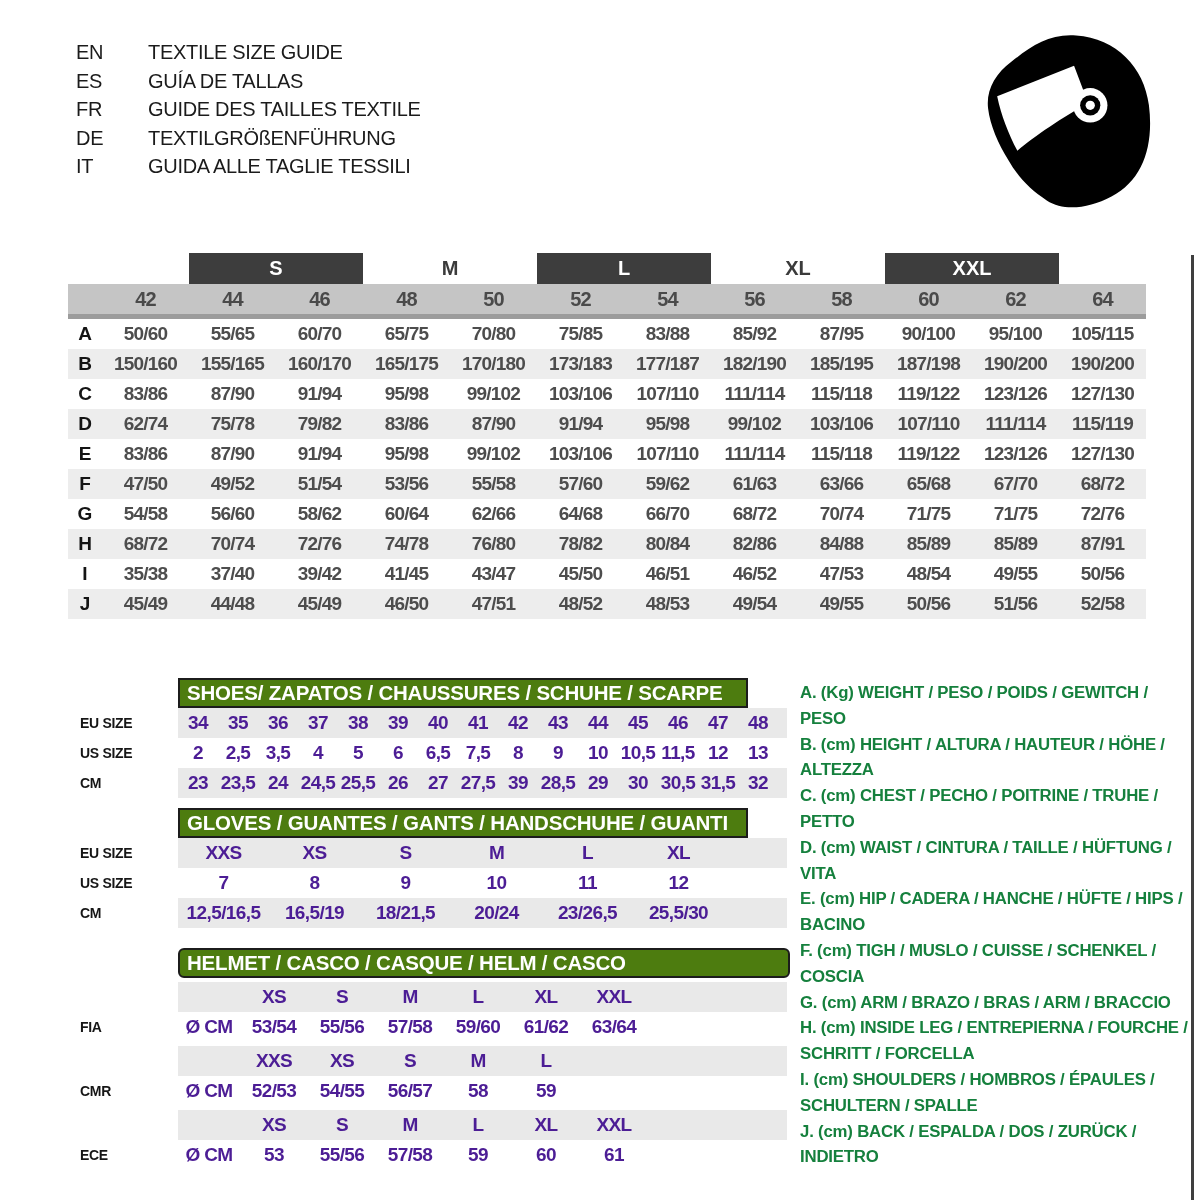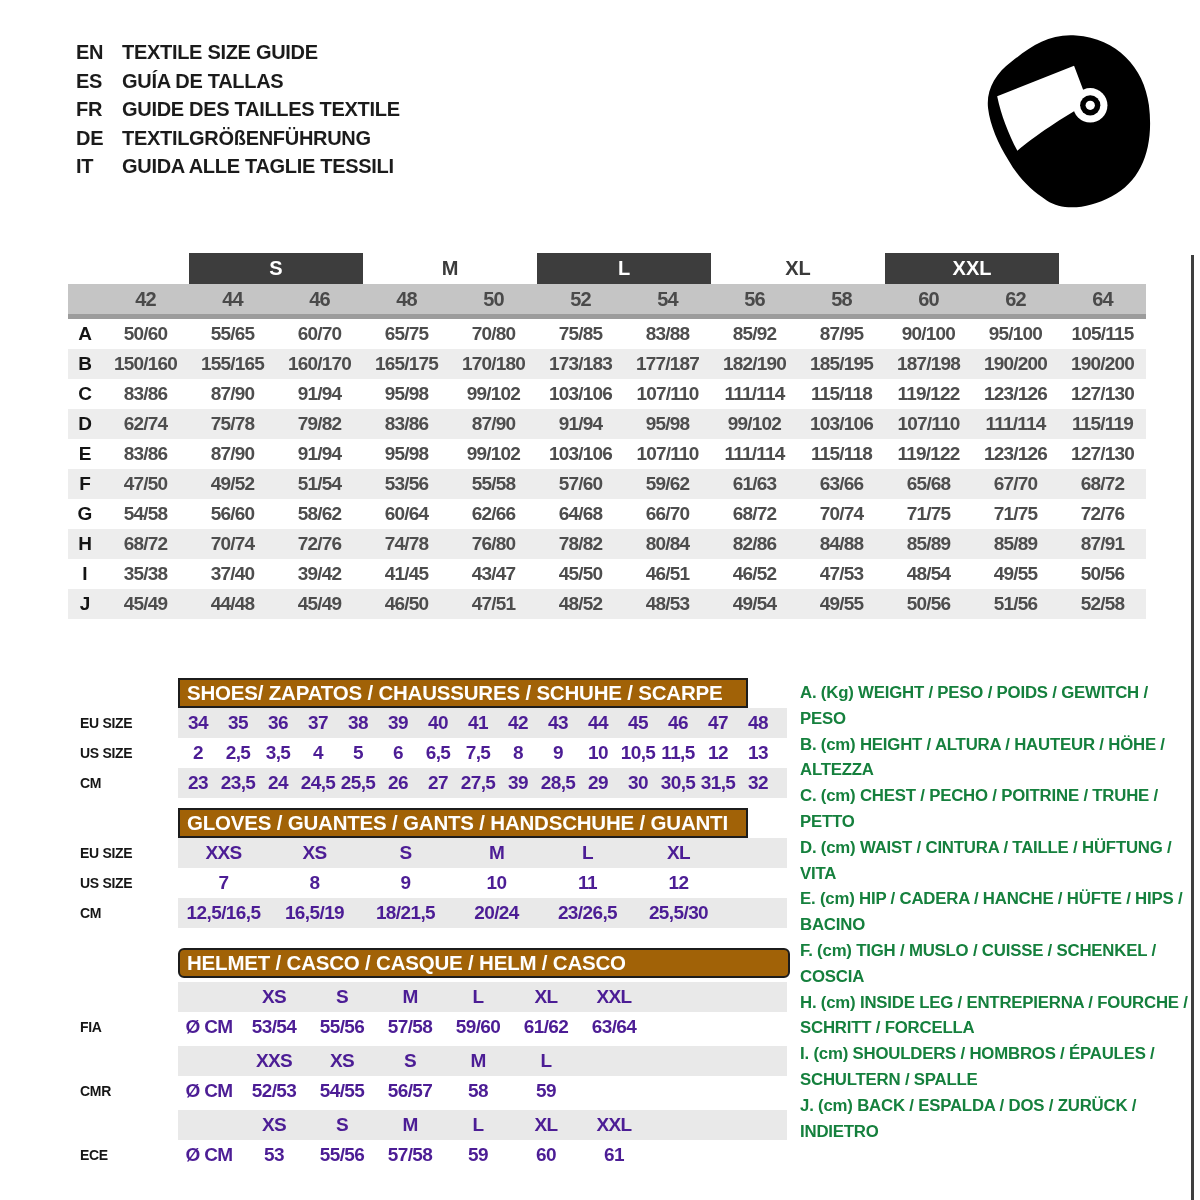--- a/index.html
+++ b/index.html
@@ -4,21 +4,21 @@
 <style>
   html,body{margin:0;padding:0;}
   body{
     width:1200px;height:1200px;background:#ffffff;position:relative;
     font-family:"Liberation Sans", sans-serif;color:#222;overflow:hidden;
   }
   .sheet{position:absolute;inset:0;}
 
   
   .langs{position:absolute;left:76px;top:38px;}
-  .lang-row{display:flex;font-weight:bold;font-size:20px;line-height:28.5px;color:#1b1b1b;letter-spacing:-0.3px;}
+  .lang-row{display:flex;font-weight:normal;font-size:20px;line-height:28.5px;color:#1b1b1b;letter-spacing:-0.3px;gap:26px;}
   .lang-code{width:46px;}
 
   
   .helmet-icon{position:absolute;left:983px;top:32px;width:172px;height:178px;}
   .helmet-icon svg{width:100%;height:100%;}
 
   
   .main-table{position:absolute;left:68px;top:253px;width:1078px;}
   .grid13{display:grid;grid-template-columns:34px repeat(12,1fr);align-items:center;}
   .ghead-row{height:31px;}
@@ -30,21 +30,21 @@
   .trow{height:30px;font-size:19px;font-weight:bold;color:#4d4d4d;}
   .trow .rlabel{color:#141414;text-align:center;font-size:19px;}
   .trow .cell,.num-band .cell{text-align:center;letter-spacing:-0.8px;}
   .r1{background:#ededed;}
 
   
   .lower-left{position:absolute;left:68px;top:678px;width:724px;}
   .sec-row{display:flex;align-items:center;height:30px;}
   .sec-label{width:110px;padding-left:12px;box-sizing:border-box;font-weight:bold;font-size:14px;
              color:#161616;letter-spacing:-0.3px;flex:none;}
-  .sec-title{width:570px;height:30px;box-sizing:border-box;background:#a16207;border:2px solid #1c1c1c;
+  .sec-title{width:570px;height:30px;box-sizing:border-box;background:#4d7c0f;border:2px solid #1c1c1c;
              color:#fff;display:flex;align-items:center;padding-left:7px;font-weight:bold;
              font-size:20.5px;letter-spacing:-0.2px;}
   .sec.helm .sec-title{width:612px;border-radius:6px;}
   .cells{width:609px;height:30px;display:grid;align-items:center;font-weight:bold;font-size:19px;color:#4c1d95;}
   .cells.gray{background:#e9e9e9;}
   .grid15{grid-template-columns:repeat(15,40px);}
   .grid6{grid-template-columns:repeat(6,91px);}
   .helmgrid{grid-template-columns:62px repeat(6,68px);}
   .cells .cell{text-align:center;letter-spacing:-0.6px;}
   .sec{margin-top:0;}
@@ -468,19 +468,20 @@
     </div>
   </div>
 
   <aside class="legend">
     <div class="legend-line">A. (Kg) WEIGHT / PESO / POIDS / GEWITCH / PESO</div>
     <div class="legend-line">B. (cm) HEIGHT / ALTURA / HAUTEUR / HÖHE / ALTEZZA</div>
     <div class="legend-line">C. (cm) CHEST / PECHO / POITRINE / TRUHE / PETTO</div>
     <div class="legend-line">D. (cm) WAIST / CINTURA / TAILLE / HÜFTUNG / VITA</div>
     <div class="legend-line">E. (cm) HIP / CADERA / HANCHE / HÜFTE / HIPS / BACINO</div>
     <div class="legend-line">F. (cm) TIGH / MUSLO / CUISSE / SCHENKEL / COSCIA</div>
+    <div class="legend-line">G. (cm) ARM / BRAZO / BRAS / ARM / BRACCIO</div>
     <div class="legend-line">H. (cm) INSIDE LEG / ENTREPIERNA / FOURCHE / SCHRITT / FORCELLA</div>
     <div class="legend-line">I. (cm) SHOULDERS / HOMBROS / ÉPAULES / SCHULTERN / SPALLE</div>
     <div class="legend-line">J. (cm) BACK / ESPALDA / DOS / ZURÜCK / INDIETRO</div>
   </aside>
 
   <div class="right-rule"></div>
 </div>
 
 </body></html>

